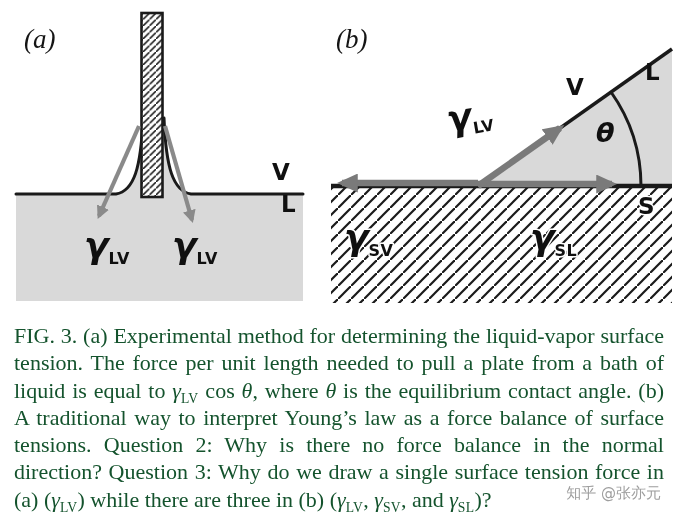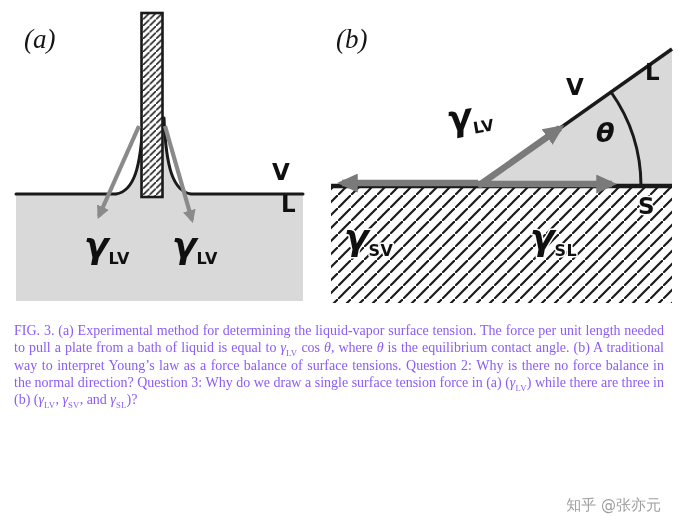--- a/index.html
+++ b/index.html
@@ -6,24 +6,24 @@
   body{width:679px;height:517px;background:#ffffff;font-family:"Liberation Serif",serif;}
   .page{position:relative;width:679px;height:517px;overflow:hidden;background:#ffffff;}
   svg{display:block;}
   .panel-label{font-family:"Liberation Serif",serif;font-style:italic;font-size:27px;fill:#151515;}
   .hand{font-family:"DejaVu Sans",sans-serif;font-weight:bold;fill:#101010;}
   .phase{font-size:23px;}
   .theta{font-size:27px;font-style:italic;}
   .gamma{font-size:36px;font-style:italic;}
   .gsub{font-size:16px;font-style:normal;letter-spacing:0.5px;}
   .halo{paint-order:stroke;stroke:#ffffff;stroke-width:3px;stroke-linejoin:round;}
-  .caption{margin:12px 15px 0 14px;font-size:14px;line-height:1.24;text-align:justify;color:#8b5cf6;}
+  .caption{margin:12px 15px 0 14px;font-size:22px;line-height:1.24;text-align:justify;color:#14532d;}
   .caption sub{font-size:0.62em;line-height:0;letter-spacing:0.3px;}
   .caption em{font-style:italic;}
-  .watermark{position:absolute;right:18px;bottom:2px;font-family:"DejaVu Sans",sans-serif;font-size:15px;color:#9e9e9e;}
+  .watermark{position:absolute;right:18px;bottom:14px;font-family:"DejaVu Sans",sans-serif;font-size:15px;color:#9e9e9e;}
 </style>
 </head>
 <body>
 
 <div class="page">
 
   <svg width="679" height="310" viewBox="0 0 679 310">
     <defs>
       <pattern id="hatchPlate" width="6.5" height="6.5" patternUnits="userSpaceOnUse">
         <rect width="6.5" height="6.5" fill="#ffffff"></rect>

